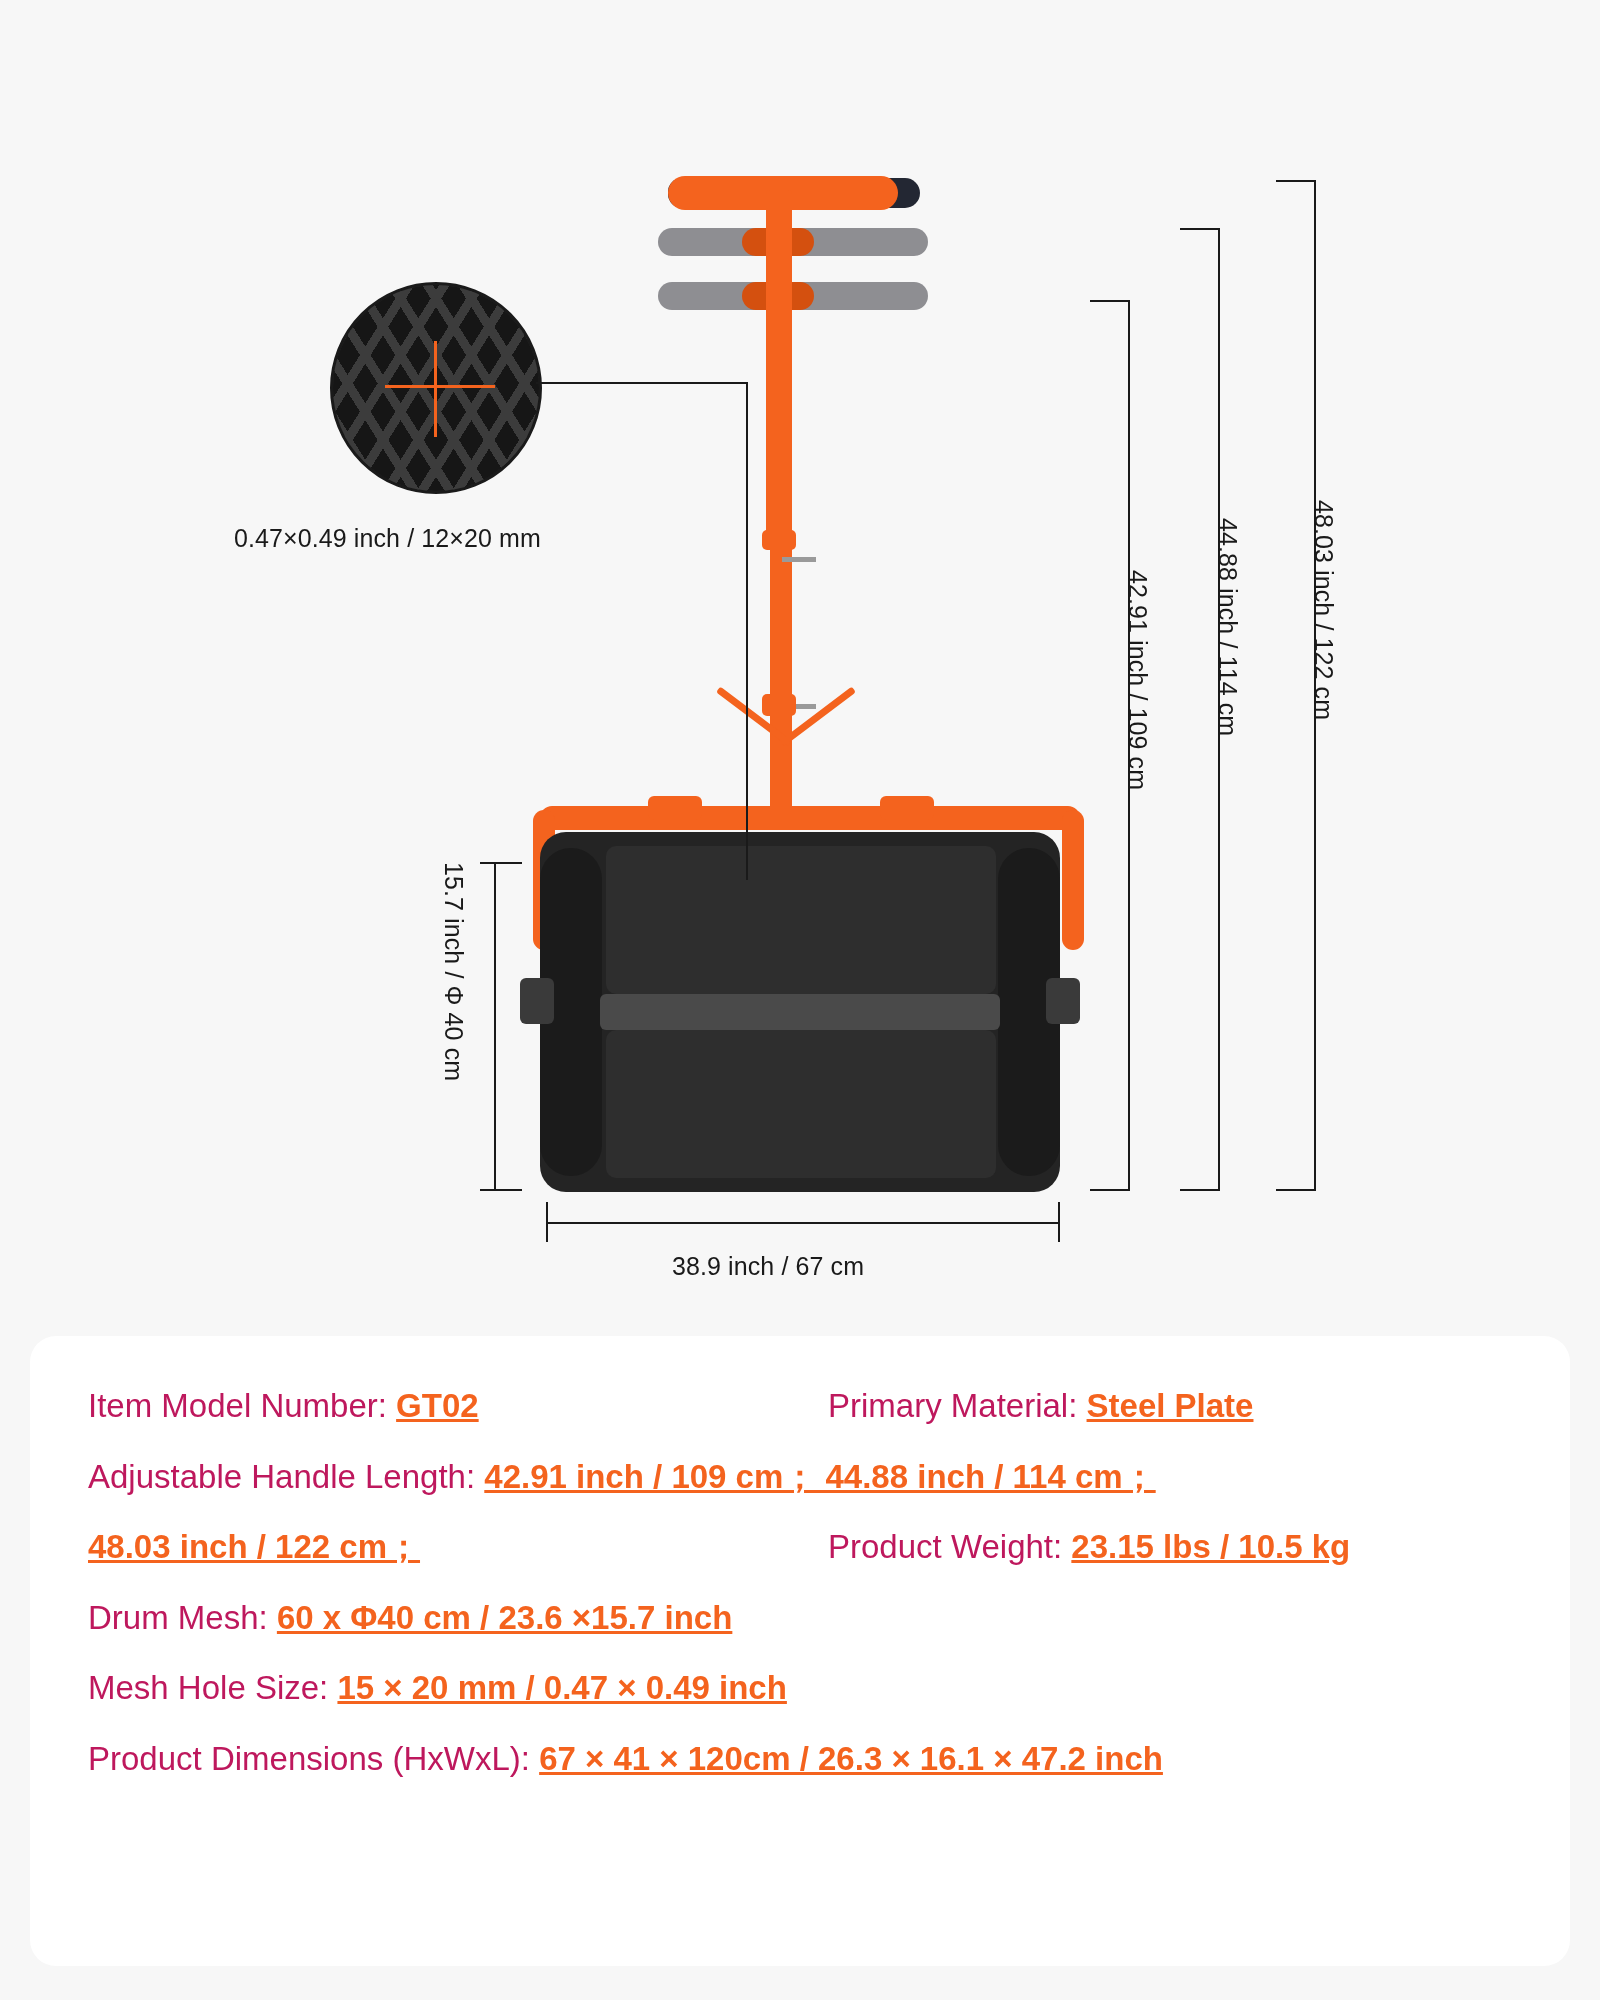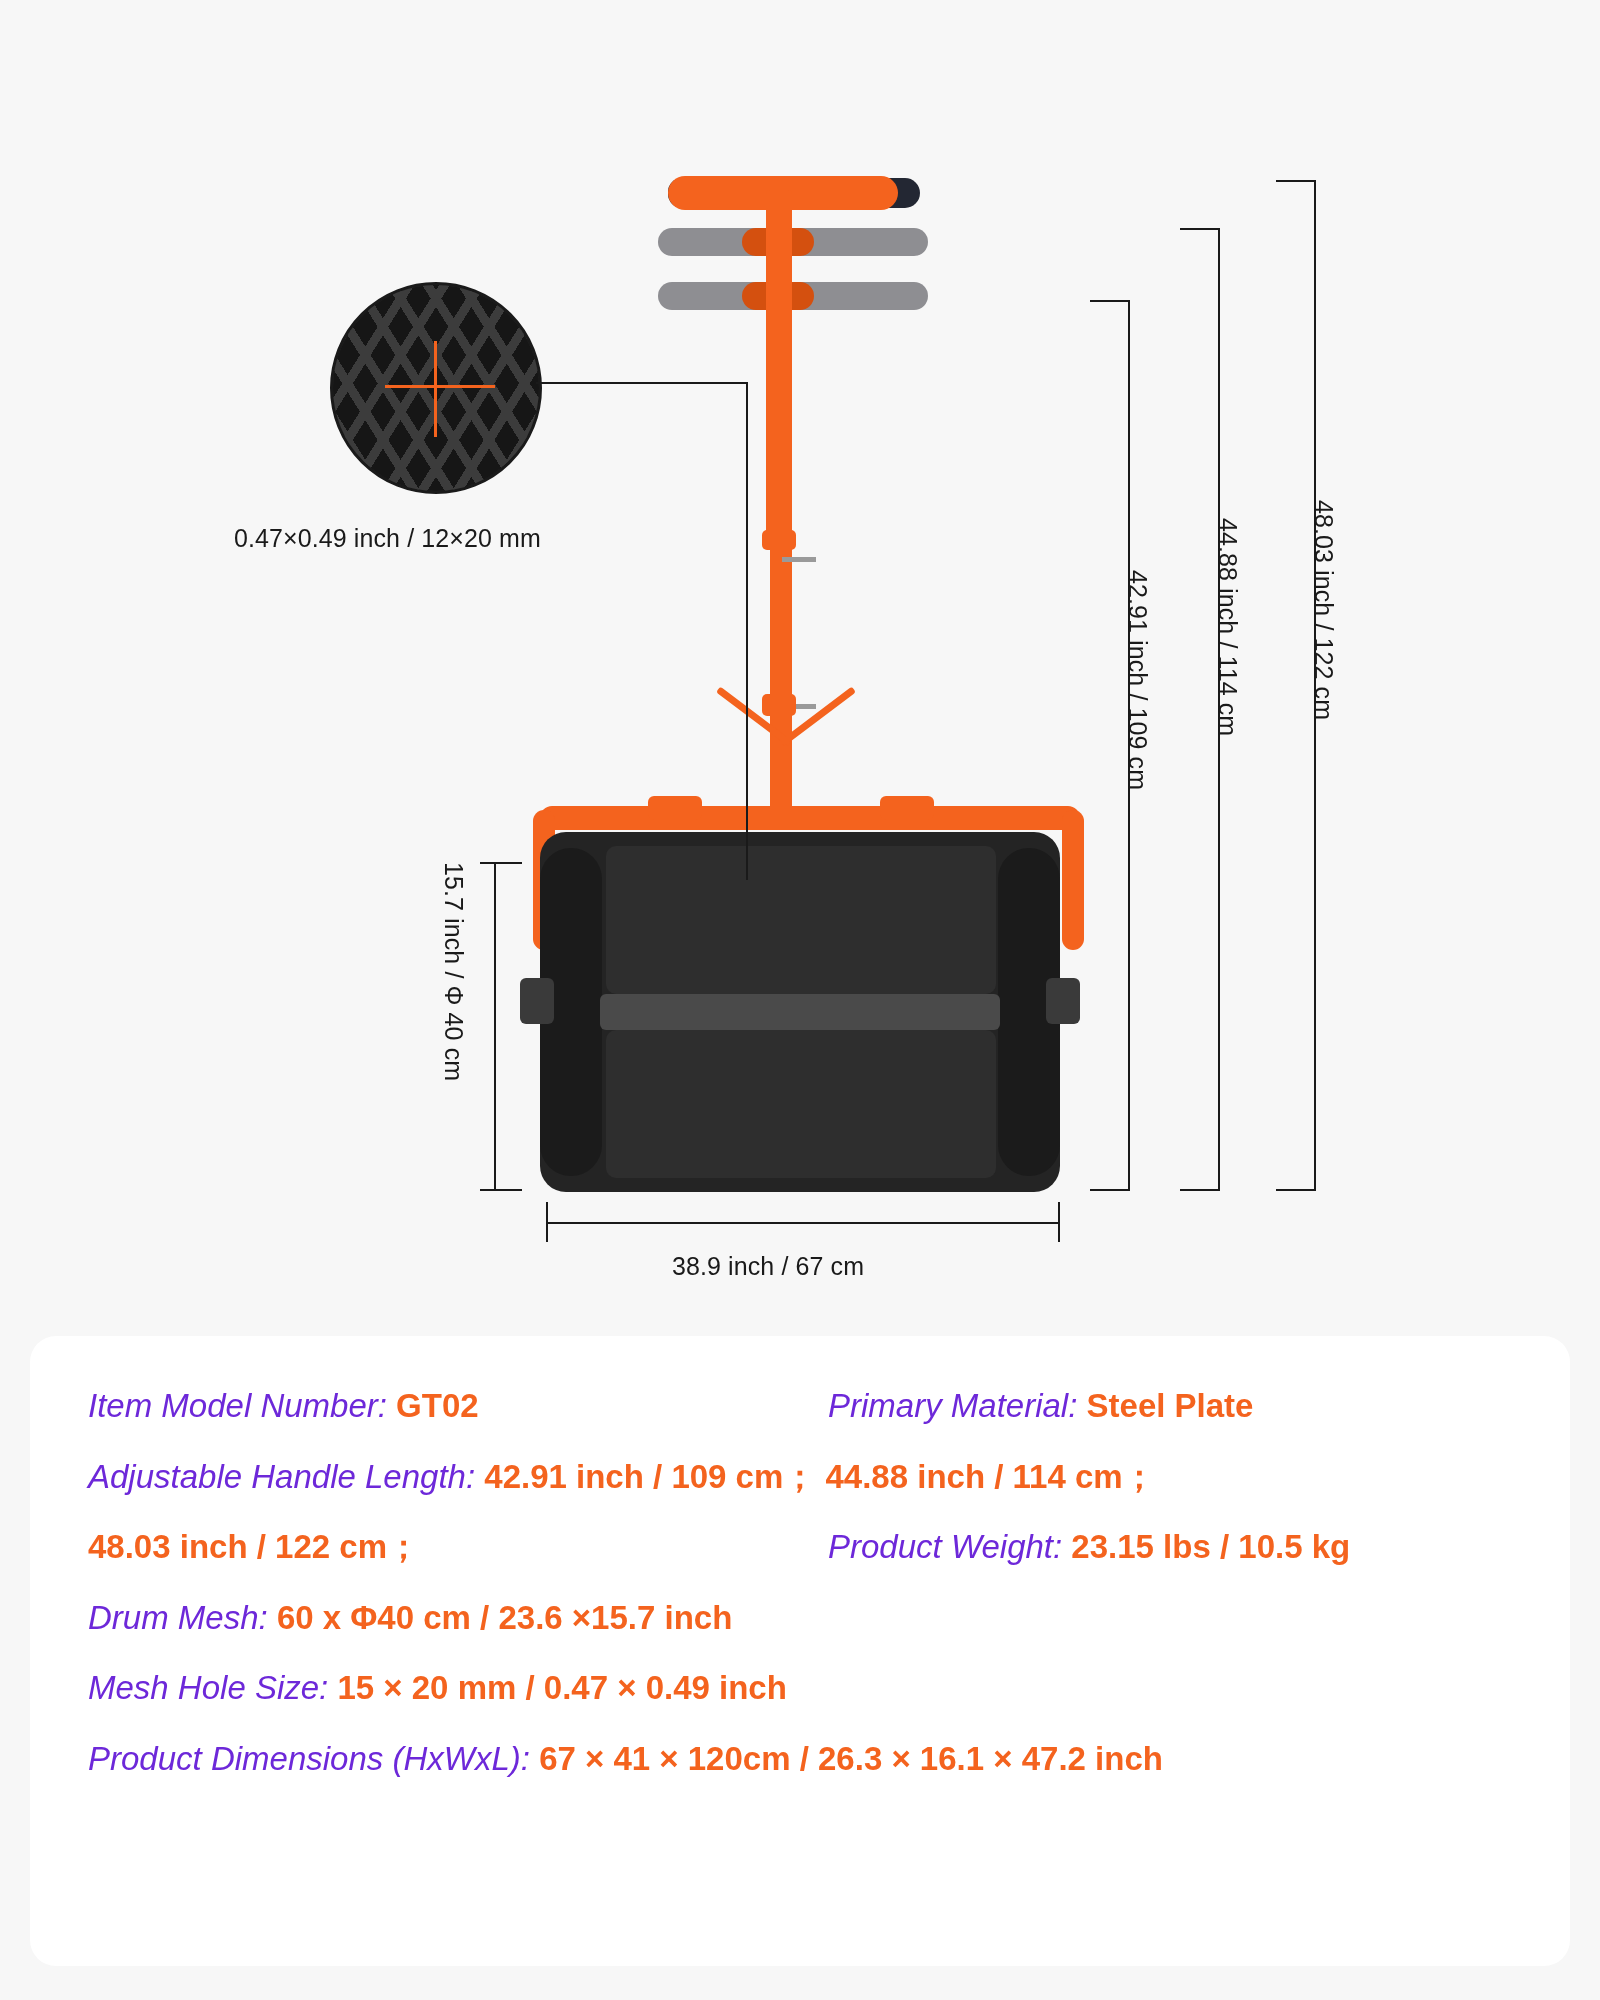--- a/index.html
+++ b/index.html
@@ -98,22 +98,22 @@
   .spec-row {
     display: flex;
     align-items: baseline;
     margin-bottom: 26px;
     font-size: 33px;
     line-height: 1.35;
   }
   .spec-left  { flex: 0 0 740px; }
   .spec-right { flex: 1 1 auto; }
   .spec-block { white-space: nowrap; }
-  .lbl { color: #6d28d9; font-weight: 400; font-style: italic; }
-  .val { color: #f4631e; font-weight: bold; }
+  .lbl { color: #be185d; font-weight: 400; }
+  .val { color: #f4631e; font-weight: bold; text-decoration: underline; }
   .wide { white-space: normal; }
 </style>
 </head>
 <body>
 
 <div id="diagram">
 
   <div class="handle-grip grip-dark" style="left:668px; top:178px; width:230px; height:30px;"></div>
   <div class="handle-grip grip-dark" style="left:790px; top:178px; width:130px; height:30px; border-radius:15px;"></div>
 

